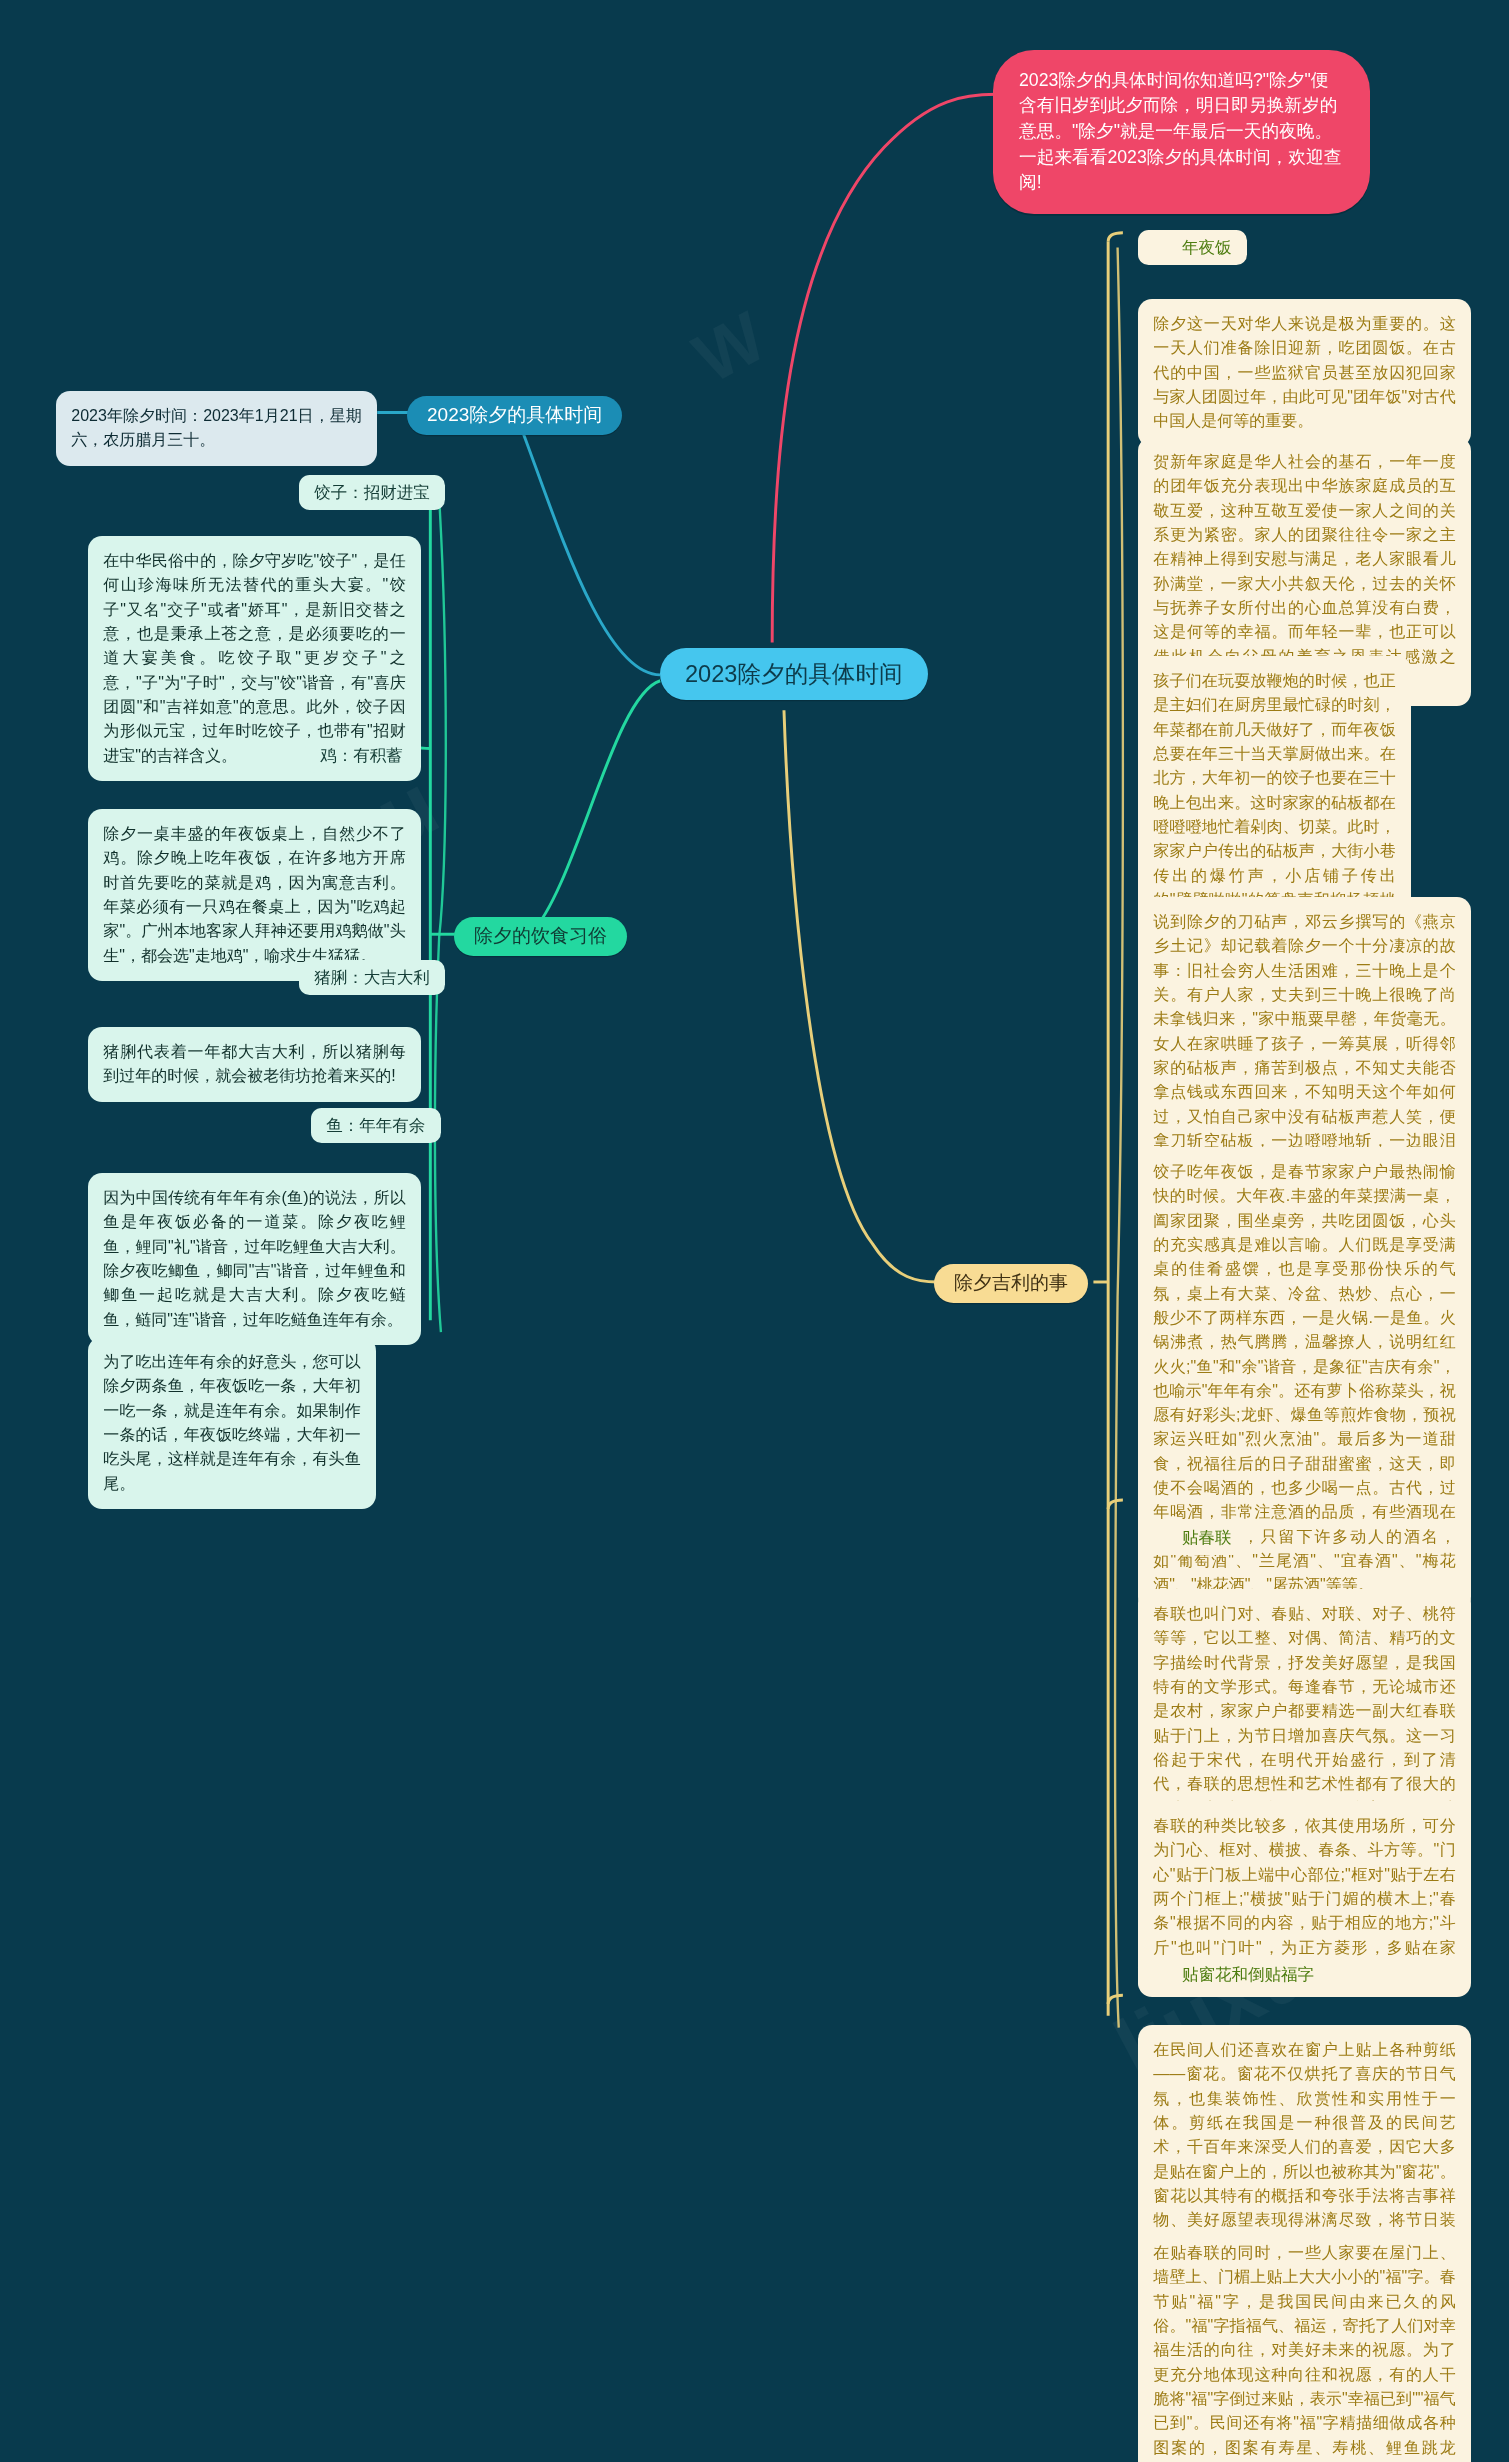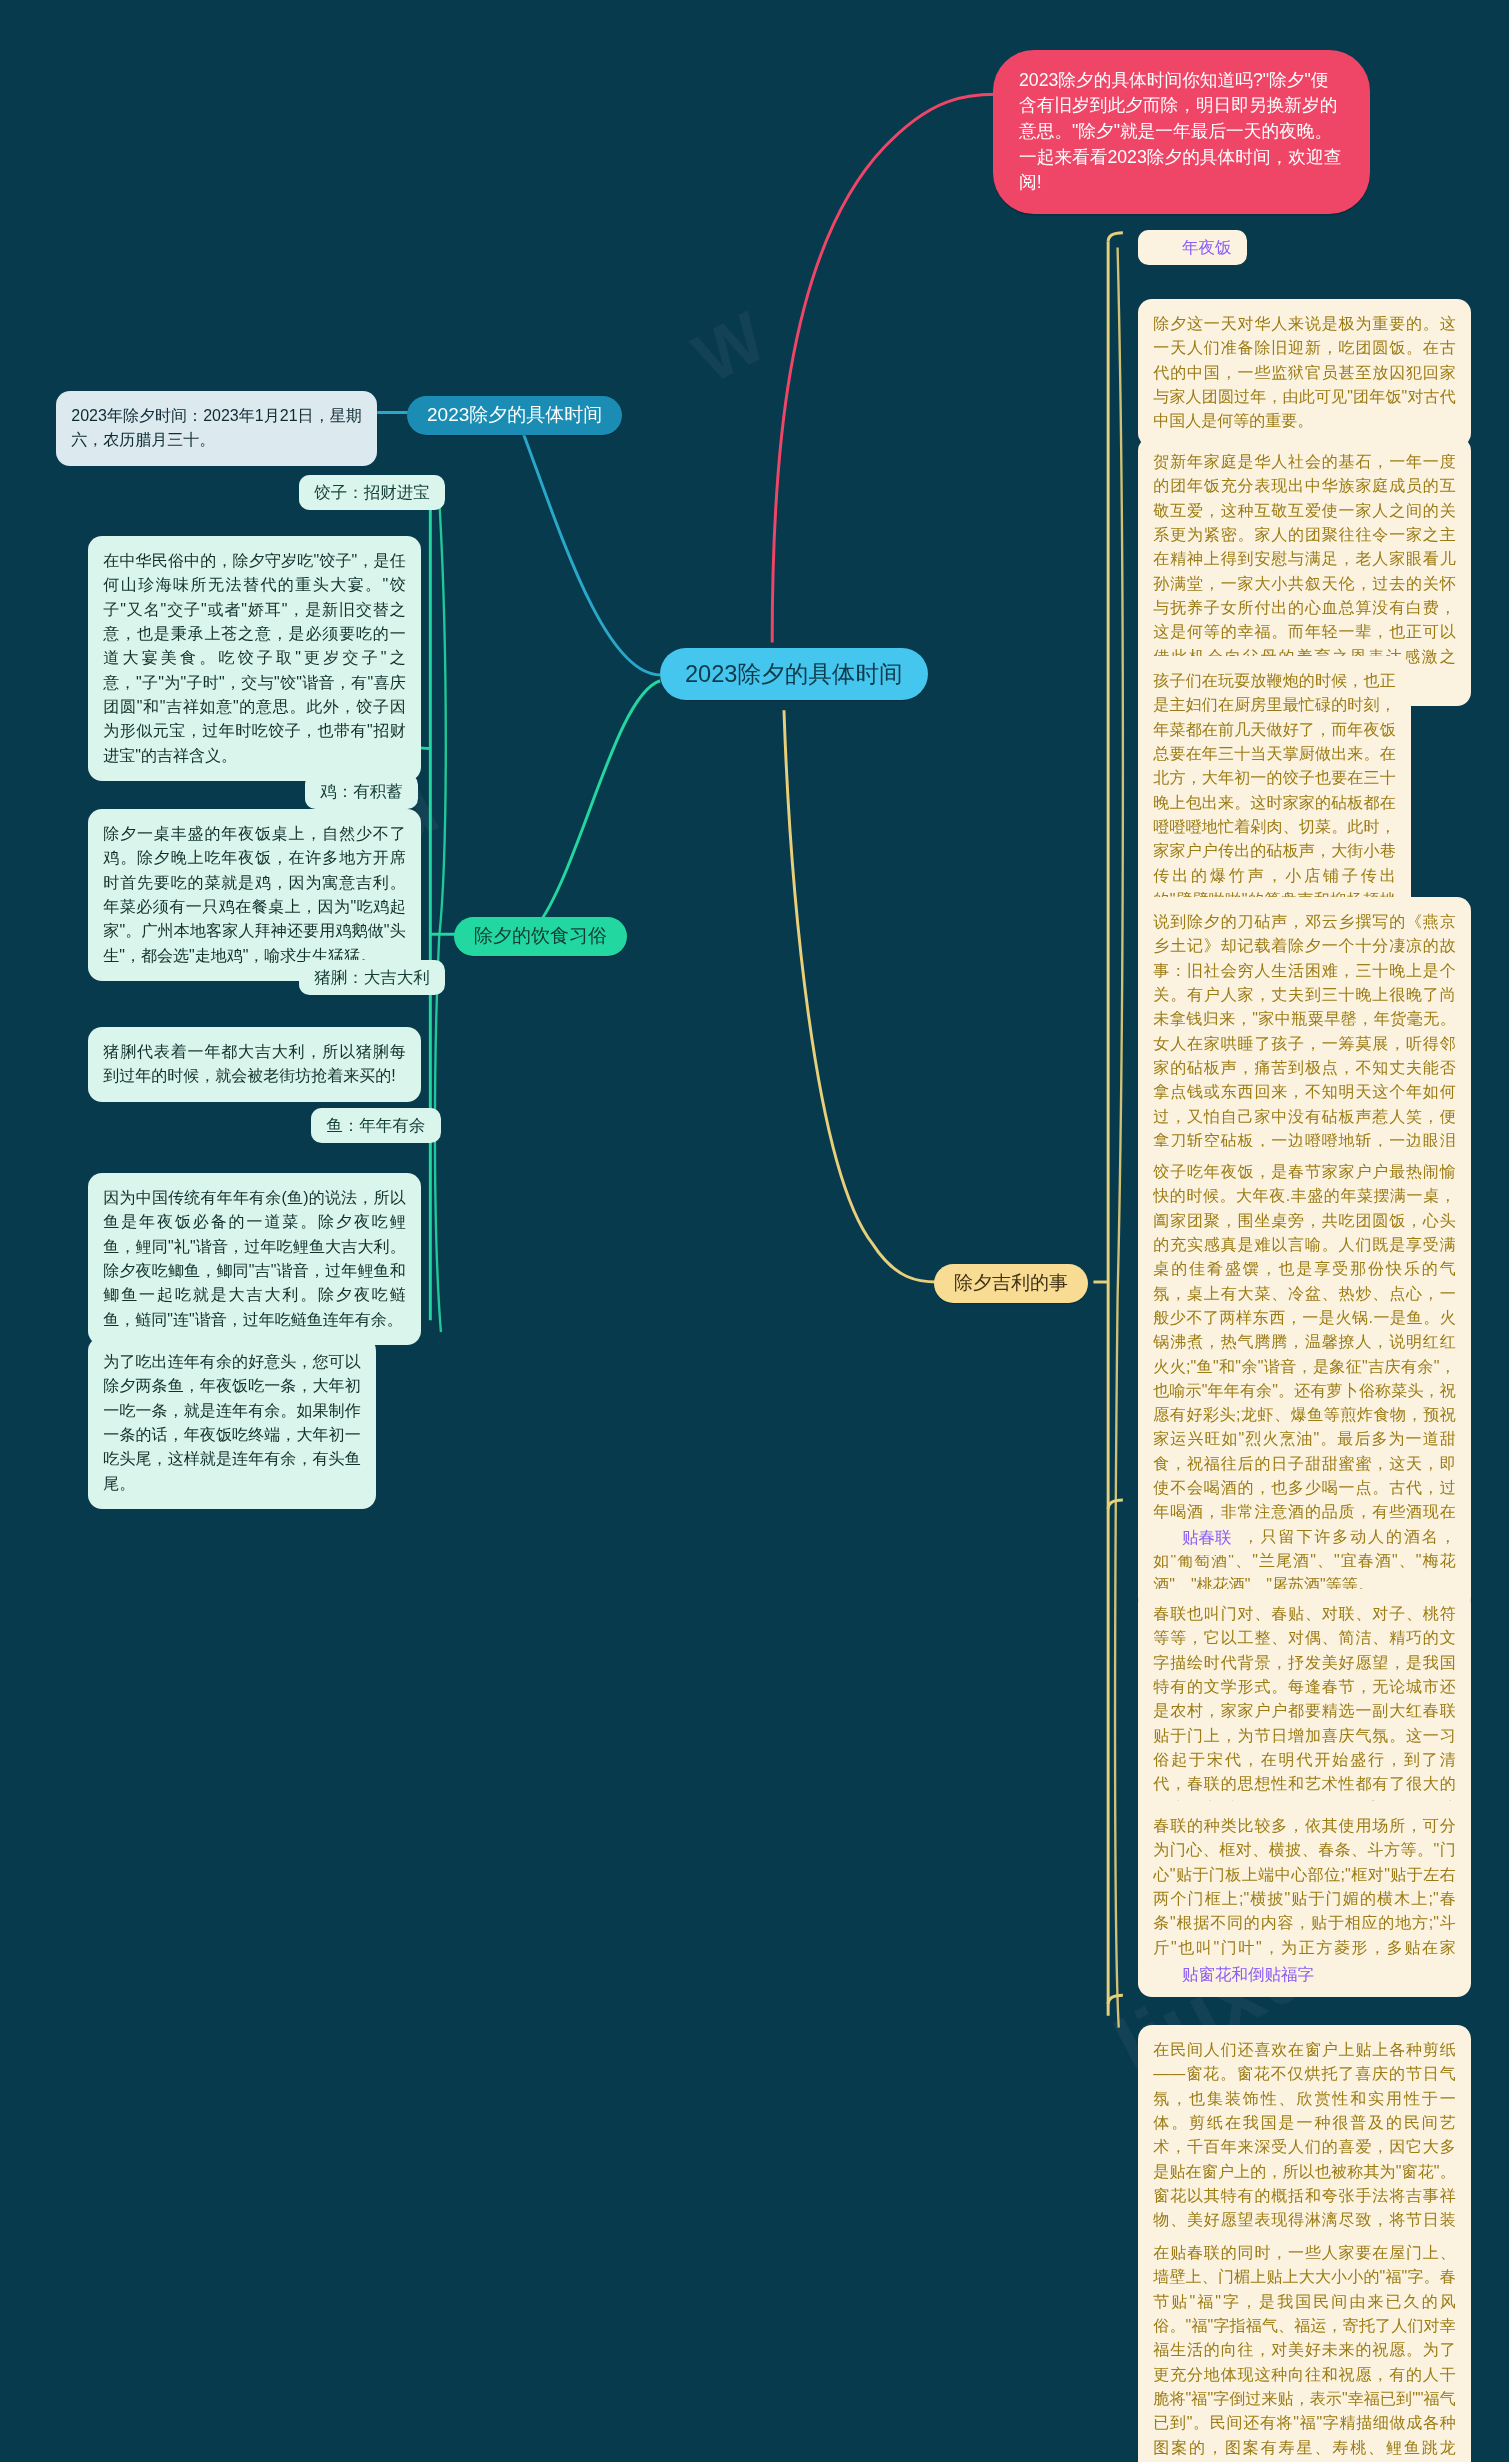--- a/index.html
+++ b/index.html
@@ -47,21 +47,21 @@
   .branch.gold{background:#f8dc94;color:#3f3114;}
 
   
   .chip{
     border-radius:10.6px;
     padding:7px 15.3px;
     font-size:16.5px;line-height:1.25;
     white-space:nowrap;
   }
   .chip.mint{background:#d9f5ec;color:#143d36;}
-  .chip.cream{background:#fbf3e0;color:#8b5cf6;padding-left:44px;}
+  .chip.cream{background:#fbf3e0;color:#4d7c0f;padding-left:44px;}
 
   
   .card{
     border-radius:14px;
     padding:13px 15.3px;
     font-size:16px;line-height:1.52;
     text-align:justify;
     box-sizing:border-box;
   }
   .card.pale{background:#dce9ee;color:#0d2b33;}
@@ -132,21 +132,21 @@
     <span>除夕的饮食习俗</span>
   </div>
 
   <div class="node chip mint" style="left:299px;top:475px;text-align:center;">
     <span>饺子：招财进宝</span>
   </div>
   <div class="node card mint" style="left:88px;top:536px;width:333px;">
     <span>在中华民俗中的，除夕守岁吃"饺子"，是任何山珍海味所无法替代的重头大宴。"饺子"又名"交子"或者"娇耳"，是新旧交替之意，也是秉承上苍之意，是必须要吃的一道大宴美食。吃饺子取"更岁交子"之意，"子"为"子时"，交与"饺"谐音，有"喜庆团圆"和"吉祥如意"的意思。此外，饺子因为形似元宝，过年时吃饺子，也带有"招财进宝"的吉祥含义。</span>
   </div>
 
-  <div class="node chip mint" style="left:305px;top:738px;margin-top:36px;">
+  <div class="node chip mint" style="left:305px;top:738px;">
     <span>鸡：有积蓄</span>
   </div>
   <div class="node card mint" style="left:88px;top:809px;width:333px;">
     <span>除夕一桌丰盛的年夜饭桌上，自然少不了鸡。除夕晚上吃年夜饭，在许多地方开席时首先要吃的菜就是鸡，因为寓意吉利。年菜必须有一只鸡在餐桌上，因为"吃鸡起家"。广州本地客家人拜神还要用鸡鹅做"头生"，都会选"走地鸡"，喻求生生猛猛。</span>
   </div>
 
   <div class="node chip mint" style="left:299px;top:960px;">
     <span>猪脷：大吉大利</span>
   </div>
   <div class="node card mint" style="left:88px;top:1027px;width:333px;">

